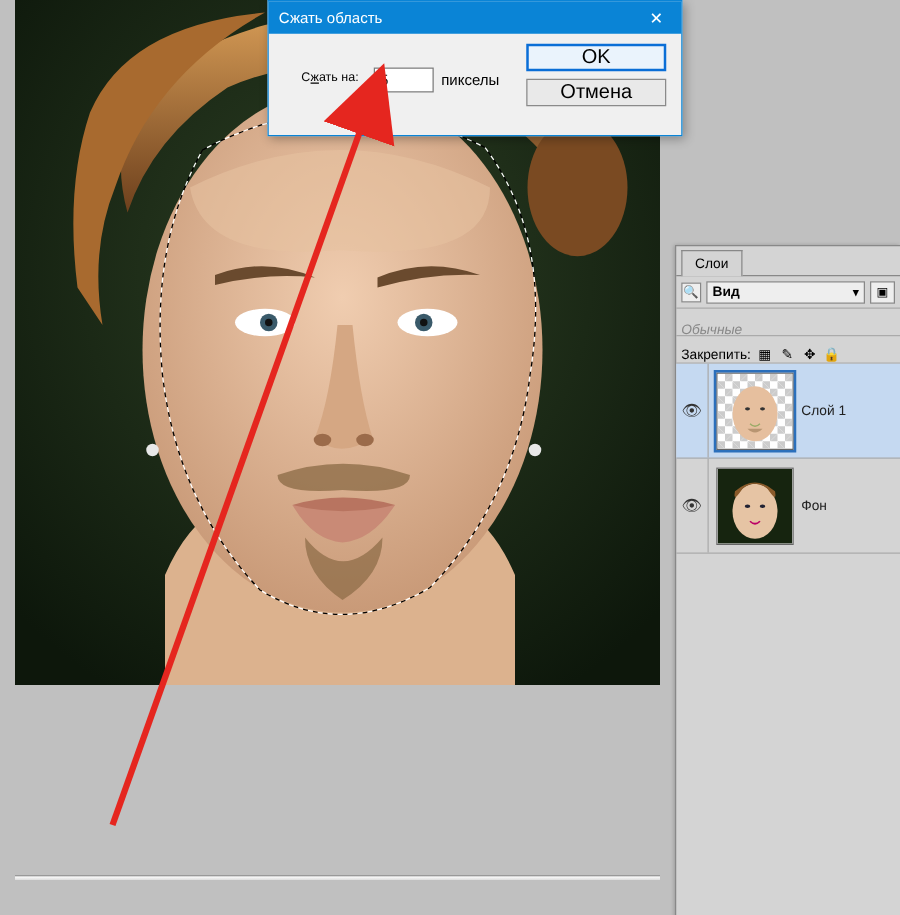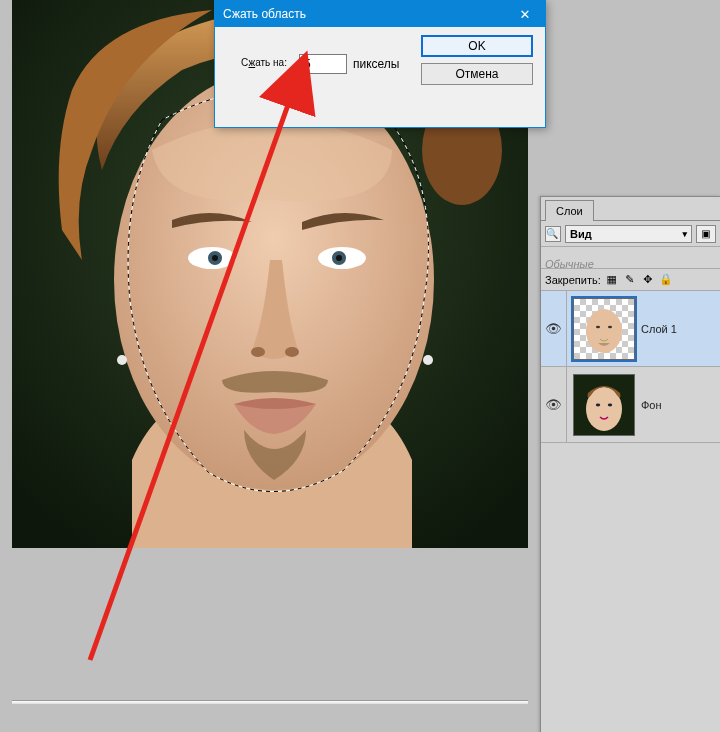--- a/index.html
+++ b/index.html
@@ -5,21 +5,21 @@
   * { box-sizing: border-box; margin: 0; padding: 0; font-family: Tahoma, Arial, sans-serif; }
   body { background: #c0c0c0; width: 720px; height: 732px; position: relative; overflow: hidden; }
 
   .canvas-area { position: absolute; left: 0; top: 0; width: 540px; height: 732px; background: #c0c0c0; }
   .image-canvas { position: absolute; left: 12px; top: 0; width: 516px; height: 548px; background: #ddd; }
   .image-canvas svg { width: 100%; height: 100%; display: block; }
   .bottom-edge { position: absolute; left: 12px; top: 700px; width: 516px; height: 4px; background: linear-gradient(#fff,#ddd); border-top:1px solid #999; }
 
   
   .dialog {
-    position: absolute; left: 214px; top: 0; width: 332px; height: 128px;
+    position: absolute; left: 214px; top: 0; width: 332px; height: 109px;
     background: #f0f0f0; border: 1px solid #0a84d6;
     box-shadow: 2px 2px 8px rgba(0,0,0,.3);
     z-index: 50;
   }
   .dialog-titlebar {
     height: 26px; background: #0a84d6; color: #fff;
     display: flex; align-items: center; justify-content: space-between;
     padding: 0 0 0 8px; font-size: 12px;
   }
   .dialog-close {
@@ -29,21 +29,21 @@
   .dialog-body { position: relative; height: 82px; }
   .dlg-label1 { position:absolute; left: 26px; top: 30px; font-size: 10px; }
   .dlg-label1 .ul { text-decoration: underline; }
   .dlg-input {
     position:absolute; left: 84px; top: 27px; width: 48px; height: 20px;
     font-size: 12px; padding: 1px 4px; border:1px solid #7a7a7a;
   }
   .dlg-label2 { position:absolute; left: 138px; top: 30px; font-size:12px; }
   .dlg-btn {
     position:absolute; right: 12px; width: 112px; height: 22px;
-    font-size: 12px; background: #e9e9e9; border:1px solid #8a8a8a;
+    font-size: 16px; background: #e9e9e9; border:1px solid #8a8a8a;
     display:flex; align-items:center; justify-content:center;
   }
   .dlg-btn.ok { top: 8px; border:2px solid #0a6ed6; background:#eaf3fc; }
   .dlg-btn.cancel { top: 36px; }
 
   
   .arrow-svg { position:absolute; left:0; top:0; width:540px; height:732px; z-index:60; pointer-events:none; }
 
   
   .layers-panel {
@@ -54,21 +54,21 @@
   .tabs-row { height:24px; display:flex; align-items:flex-end; padding-left:4px; border-bottom:1px solid #888; }
   .tab { font-size:11px; padding:4px 10px; background:#d4d4d4; border:1px solid #888; border-bottom:none; position:relative; top:1px; }
   .tab.active { background:#d4d4d4; }
   .filter-row { height:26px; display:flex; align-items:center; gap:4px; padding:0 4px; border-bottom:1px solid #aaa; }
   .filter-btn { width:16px; height:16px; border:1px solid #888; background:#eee; display:flex; align-items:center; justify-content:center; font-size:10px; }
   .filter-select { flex:1; height:18px; font-size:11px; border:1px solid #888; background:#eee; padding:0 4px; display:flex; align-items:center; position:relative;font-weight:bold; }
   .filter-select::after { content:"▾"; position:absolute; right:4px; font-size:9px; }
   .panel-icon-btn { width:20px; height:18px; border:1px solid #888; background:#eee; display:flex; align-items:center; justify-content:center; font-size:10px; }
   .blend-row { height:22px; display:flex; align-items:center; padding:0 4px; border-bottom:1px solid #aaa; }
   .blend-text { font-size:11px; color:#888; font-style:italic;margin-top:12px; }
-  .lock-row { height:22px; display:flex; align-items:center; gap:4px; padding:0 4px; font-size:11px; border-bottom:1px solid #aaa; }
+  .lock-row { height:22px; display:flex; align-items:flex-end; gap:4px; padding:0 4px; font-size:11px; border-bottom:1px solid #aaa; }
   .lock-row .ico { width:14px; height:14px; display:flex; align-items:center; justify-content:center; font-size:11px; }
 
   .layers-list { }
   .layer-item {
     display:flex; align-items:center; height:76px;
     border-bottom:1px solid #aaa;
   }
   .layer-item.selected { background:#c5d9f1; }
   .vis-col { width:26px; height:100%; display:flex; align-items:center; justify-content:center; border-right:1px solid #aaa; }
   .eye { font-size:13px; color:#333; }

